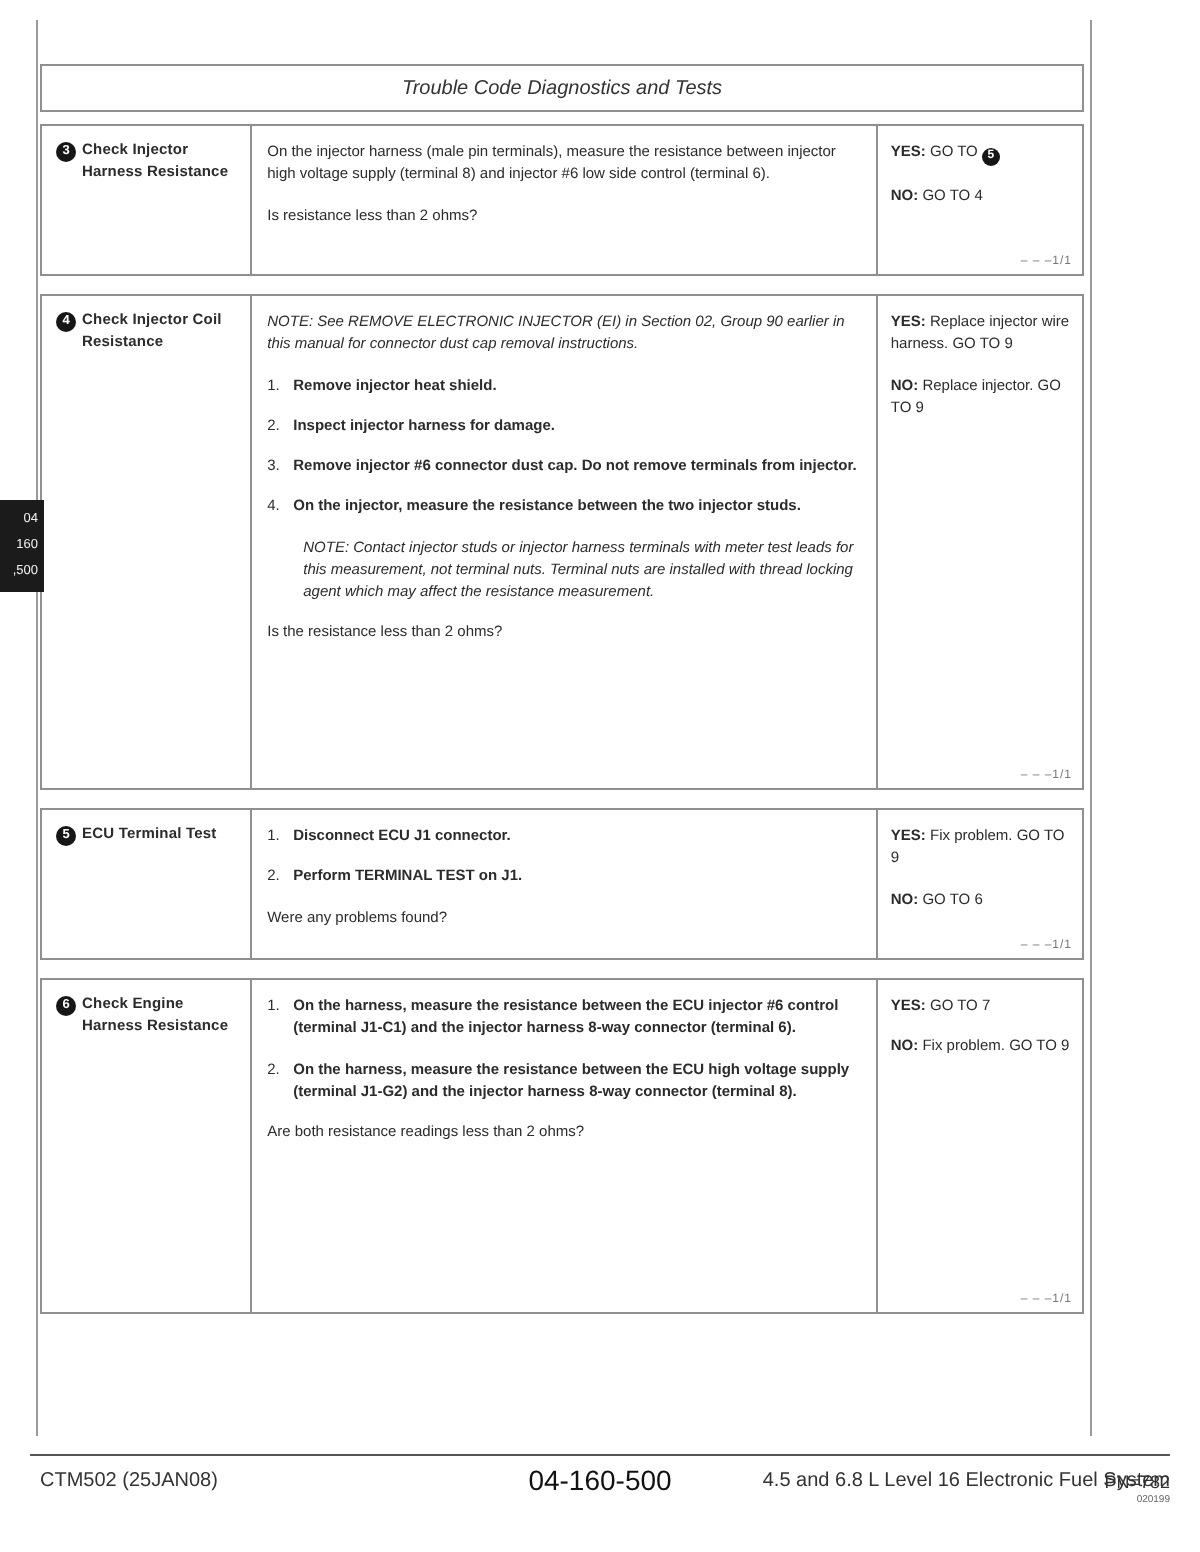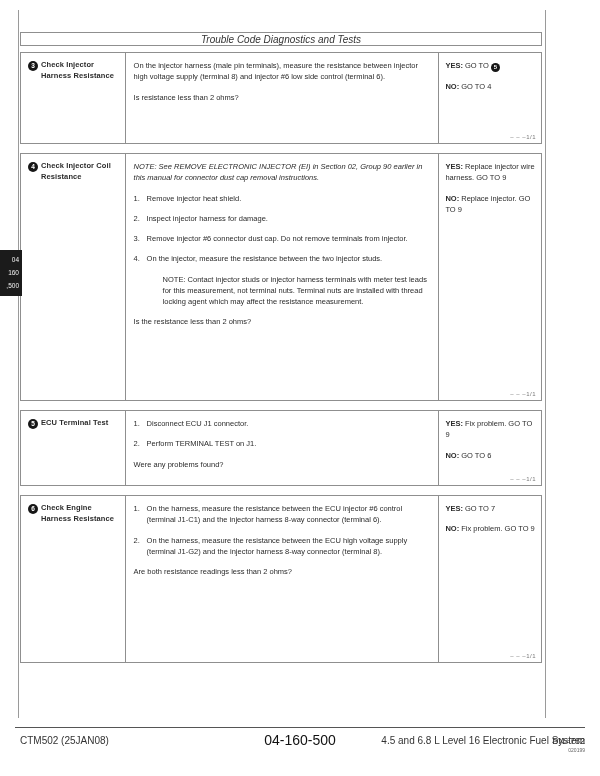--- a/index.html
+++ b/index.html
@@ -9,21 +9,21 @@
     font-family:"Liberation Sans","DejaVu Sans",sans-serif;
     color:#2b2b2b; overflow:hidden;
   }
   .vline { position:absolute; top:10px; height:708px; width:1px; background:#9a9a9a; }
   .vline.left { left:18px; }
   .vline.right { left:545px; }
 
   .content { position:absolute; left:20px; top:32px; width:522px; }
 
   .header-box {
-    border:1px solid #8f8f8f; height:14px; margin-bottom:6px;
+    border:1px solid #8f8f8f; height:24px; margin-bottom:6px;
     display:flex; align-items:center; justify-content:center;
     font-style:italic; font-size:10px; color:#333;
   }
 
   .row { border:1px solid #8f8f8f; display:flex; background:#fff; }
   .row + .row { margin-top:9px; }
 
   .label-cell { width:105px; border-right:1px solid #8f8f8f; padding:7px 5px 6px 7px; display:flex; gap:3px; }
   .body-cell  { width:315px; border-right:1px solid #8f8f8f; padding:7px 8px 6px 8px; }
   .result-cell{ width:102px; padding:7px 6px 6px 6px; position:relative; }
@@ -32,24 +32,24 @@
 
   .circle-num {
     display:inline-flex; width:10px; height:10px; border-radius:50%;
     background:#161616; color:#fff; font-size:6.5px; font-weight:bold;
     align-items:center; justify-content:center; flex-shrink:0; margin-top:0.5px;
   }
   .circle-num.inline { width:9px; height:9px; font-size:6px; vertical-align:-1px; margin-left:2px; }
 
   .body-cell p, .result-cell p { font-size:7.5px; line-height:1.5; margin-bottom:9px; }
   .note { font-style:italic; }
-  .note-indent { margin-left:29px; }
+  .note-indent { font-style:italic; margin-left:18px; }
   .li { display:flex; font-size:7.5px; line-height:1.5; margin-bottom:9px; }
   .li-num { width:13px; flex-shrink:0; }
-  .li-text { flex:1; }
+  .li-text { flex:1;font-weight:bold; }
 
   .result-cell strong { font-weight:bold; }
   .cont {
     position:absolute; right:5px; bottom:3px;
     font-size:6px; color:#777; letter-spacing:0.5px; white-space:nowrap;
   }
 
   .side-tab {
     position:absolute; left:0; top:250px; width:22px; height:46px;
     background:#1b1b1b; color:#f2f2f2; font-size:6.5px; line-height:13px;
@@ -69,21 +69,21 @@
 <div>
   <div class="vline left"></div>
   <div class="vline right"></div>
 
   <div class="content">
 
     <div class="header-box">
       <span>Trouble Code Diagnostics and Tests</span>
     </div>
 
-    <div class="row" style="height:92px">
+    <div class="row" style="height:76px">
       <div class="label-cell">
         <span class="circle-num">3</span>
         <span class="step-title">Check Injector Harness Resistance</span>
       </div>
       <div class="body-cell">
         <p>On the injector harness (male pin terminals), measure the resistance between injector high voltage supply (terminal 8) and injector #6 low side control (terminal 6).</p>
         <p>Is resistance less than 2 ohms?</p>
       </div>
       <div class="result-cell">
         <p><strong>YES:</strong> <span>GO TO</span><span class="circle-num inline">5</span></p>

